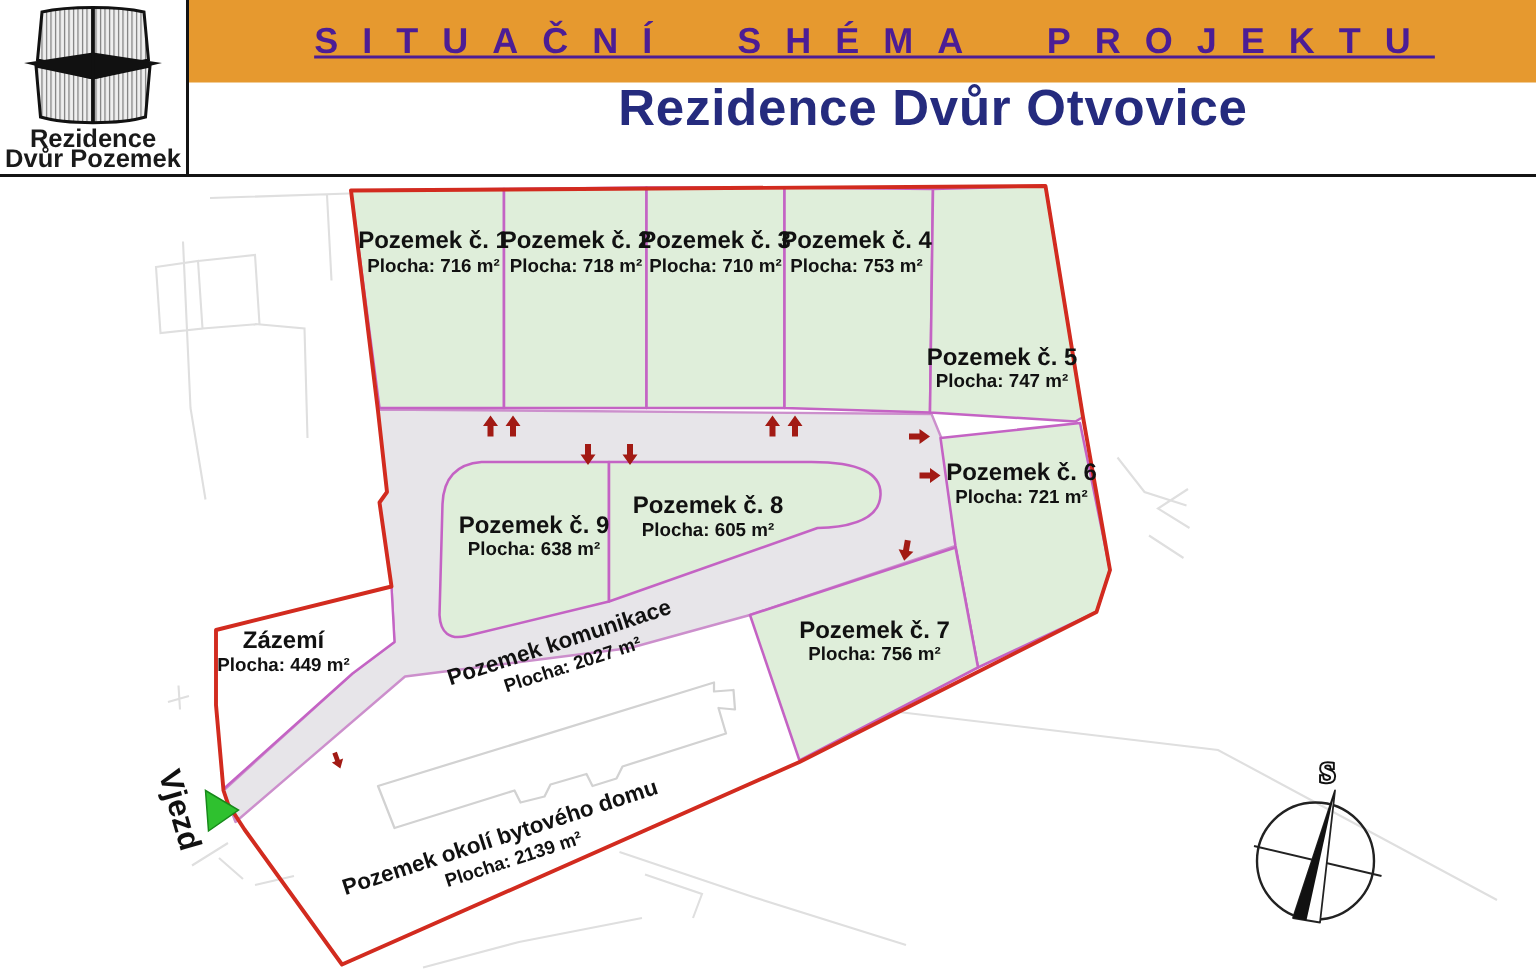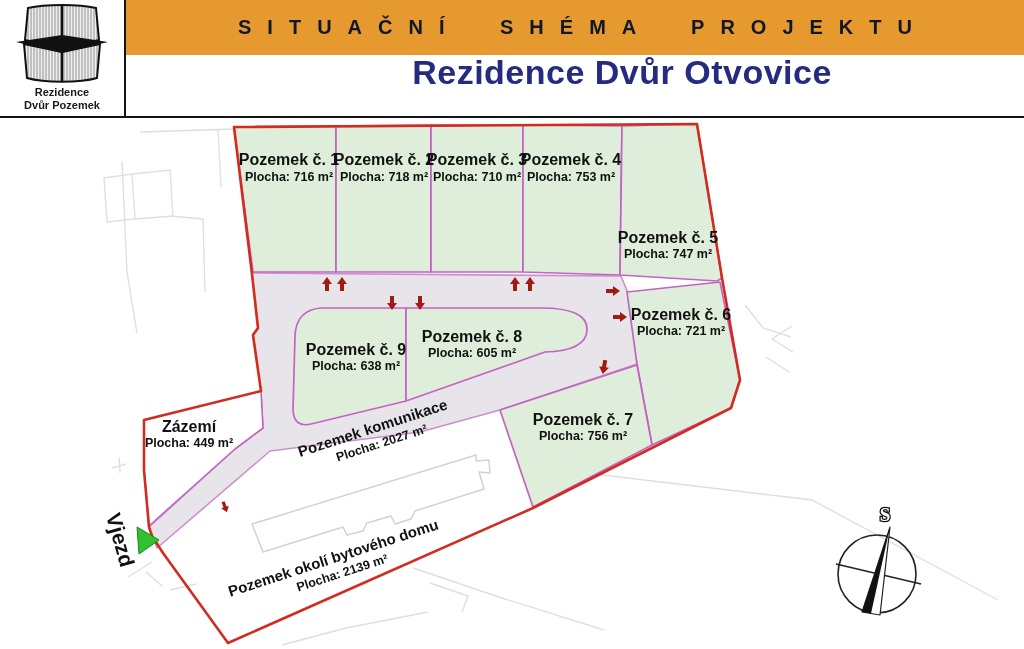--- a/index.html
+++ b/index.html
@@ -1,21 +1,21 @@
 <!DOCTYPE html>
 <html><head>
 <meta charset="utf-8">
 <style>
   html,body{margin:0;padding:0;background:#fff;}
   body{width:1024px;height:649px;overflow:hidden;font-family:"Liberation Sans",sans-serif;}
   .header{position:relative;width:1024px;height:116px;background:#fff;border-bottom:2px solid #141414;}
   .logo-box{position:absolute;left:0;top:0;width:124px;height:116px;background:#fff;border-right:2px solid #141414;text-align:center;}
-  .logo-text{font-size:11px;font-weight:bold;color:#1a1a1a;line-height:13px;margin-top:-2px;}
+  .logo-text{font-size:17px;font-weight:bold;color:#1a1a1a;line-height:13px;margin-top:-2px;}
   .orange-bar{position:absolute;left:126px;top:0;width:898px;height:55px;background:#E6992F;display:flex;align-items:center;justify-content:center;}
-  .schema-title{color:#0f172a;font-weight:bold;font-size:20px;letter-spacing:16px;word-spacing:18px;white-space:nowrap;padding-left:16px;}
+  .schema-title{color:#4c1d95;font-weight:bold;font-size:24px;letter-spacing:16px;word-spacing:18px;white-space:nowrap;padding-left:16px;text-decoration:underline;}
   .project-band{position:absolute;left:126px;top:42px;width:898px;height:61px;display:flex;align-items:center;justify-content:center;padding-left:47px;}
   .project-title{color:#252B7E;font-weight:bold;font-size:34px;letter-spacing:0.5px;}
   svg{display:block;}
   .t1{font:700 16px "Liberation Sans",sans-serif;fill:#111;}
   .t2{font:700 12.5px "Liberation Sans",sans-serif;fill:#111;}
   .t3{font:700 15px "Liberation Sans",sans-serif;fill:#111;}
   .vjezd{font:700 21px "Liberation Sans",sans-serif;fill:#111;}
   .faint{fill:none;stroke:#DFDFDF;stroke-width:1.4;}
   .plot{fill:#DFEEDA;stroke:#C463C4;stroke-width:1.7;stroke-linejoin:round;}
   .road{fill:#E7E5E9;stroke:#CC8FCC;stroke-width:1.6;stroke-linejoin:round;}

